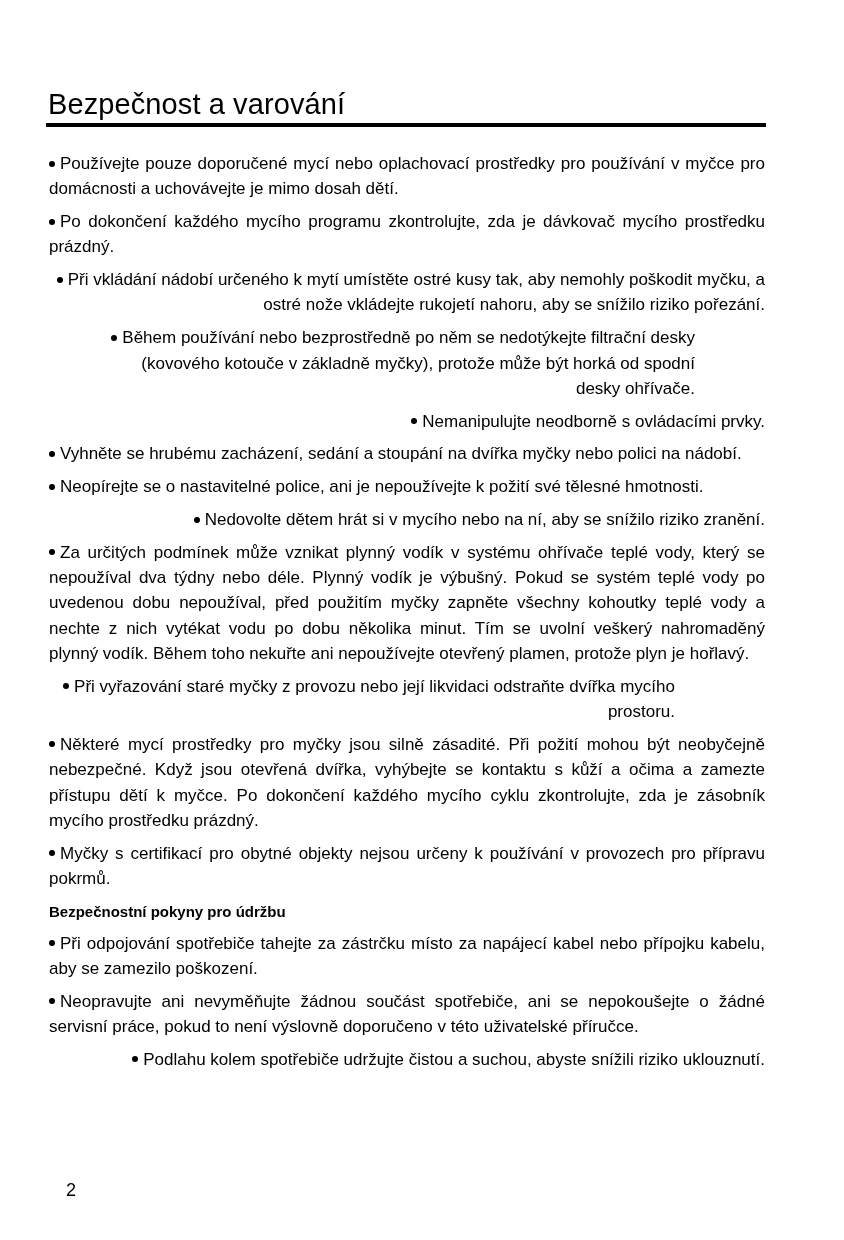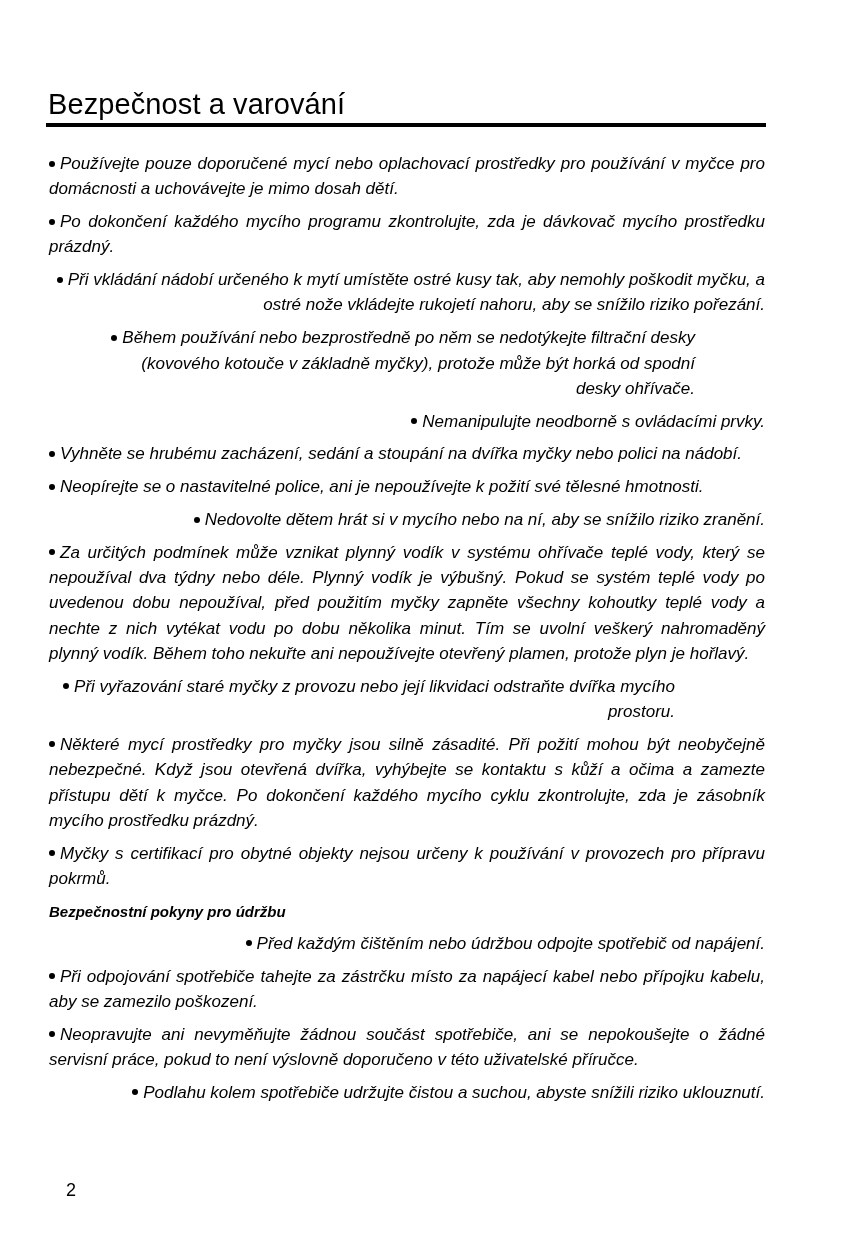--- a/index.html
+++ b/index.html
@@ -32,21 +32,20 @@
     .rule {
       height: 4px;
       background: #000;
       margin-top: 1px;
       width: 720px;
     }
     .content {
       margin-top: 24px;
       padding-left: 3px;
       width: 716px;
-      font-style: italic;
     }
     .para {
       font-size: 17px;
       line-height: 25.3px;
       margin: 0 0 7.5px 0;
       text-align: justify;
     }
     .para.ragged { text-align: right; }
     .bullet {
       display: inline-block;
@@ -88,20 +87,19 @@
     <p class="para"><span class="bullet"></span><span>Vyhněte se hrubému zacházení, sedání a stoupání na dvířka myčky nebo polici na nádobí.</span></p>
     <p class="para"><span class="bullet"></span><span>Neopírejte se o nastavitelné police, ani je nepoužívejte k požití své tělesné hmotnosti.</span></p>
     <p class="para ragged"><span class="bullet"></span><span>Nedovolte dětem hrát si v mycího nebo na ní, aby se snížilo riziko zranění.</span></p>
     <p class="para"><span class="bullet"></span><span>Za určitých podmínek může vznikat plynný vodík v systému ohřívače teplé vody, který se nepoužíval dva týdny nebo déle. Plynný vodík je výbušný. Pokud se systém teplé vody po uvedenou dobu nepoužíval, před použitím myčky zapněte všechny kohoutky teplé vody a nechte z nich vytékat vodu po dobu několika minut. Tím se uvolní veškerý nahromaděný plynný vodík. Během toho nekuřte ani nepoužívejte otevřený plamen, protože plyn je hořlavý.</span></p>
     <p class="para ragged" style="padding-right:90px;"><span class="bullet"></span><span>Při vyřazování staré myčky z provozu nebo její likvidaci odstraňte dvířka mycího prostoru.</span></p>
     <p class="para"><span class="bullet"></span><span>Některé mycí prostředky pro myčky jsou silně zásadité. Při požití mohou být neobyčejně nebezpečné. Když jsou otevřená dvířka, vyhýbejte se kontaktu s kůží a očima a zamezte přístupu dětí k myčce. Po dokončení každého mycího cyklu zkontrolujte, zda je zásobník mycího prostředku prázdný.</span></p>
     <p class="para"><span class="bullet"></span><span>Myčky s certifikací pro obytné objekty nejsou určeny k používání v provozech pro přípravu pokrmů.</span></p>
 
     <h2 class="subheading">Bezpečnostní pokyny pro údržbu</h2>
 
-    <p class="para ragged"><span class="bullet"></span><span>Před každým čištěním nebo údržbou odpojte spotřebič od napájení.</span></p>
     <p class="para"><span class="bullet"></span><span>Při odpojování spotřebiče tahejte za zástrčku místo za napájecí kabel nebo přípojku kabelu, aby se zamezilo poškození.</span></p>
     <p class="para"><span class="bullet"></span><span>Neopravujte ani nevyměňujte žádnou součást spotřebiče, ani se nepokoušejte o žádné servisní práce, pokud to není výslovně doporučeno v této uživatelské příručce.</span></p>
     <p class="para ragged"><span class="bullet"></span><span>Podlahu kolem spotřebiče udržujte čistou a suchou, abyste snížili riziko uklouznutí.</span></p>
   </div>
 </div>
 
 <div class="page-number">2</div>
 
 </body></html>

